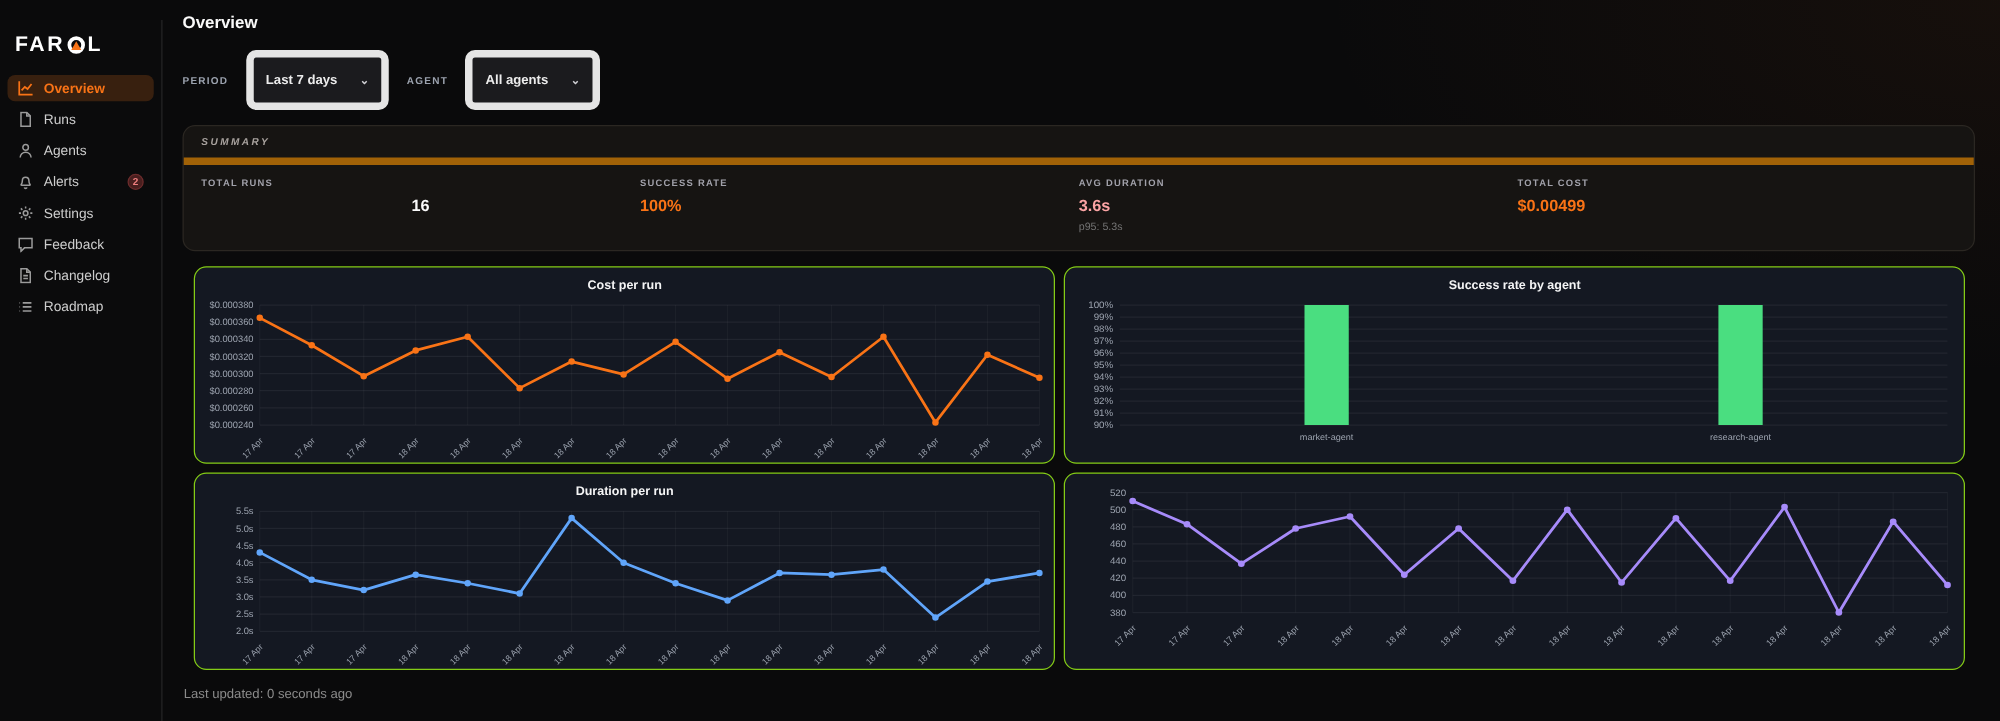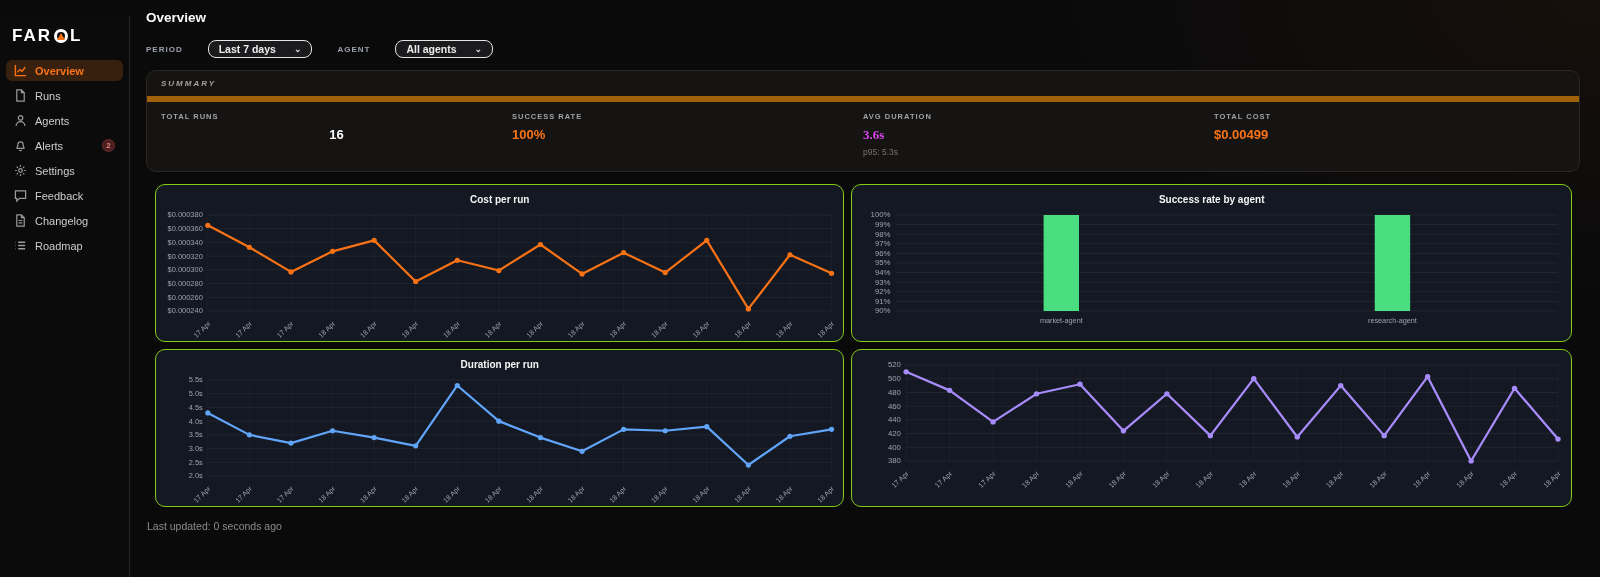--- a/index.html
+++ b/index.html
@@ -25,25 +25,25 @@
   .nav-item .nicon { width:13px; height:13px; flex:0 0 13px; color:#9b9b9b; display:flex; }
   .nav-item .nicon svg { width:13px; height:13px; }
   .nav-item.active { background:#38200f; color:#f97316; font-weight:bold; }
   .nav-item.active .nicon { color:#f97316; }
   .nav-badge { margin-left:auto; min-width:13px; height:13px; border-radius:50%;
     background:#491f1f; border:1px solid #6d2c2c; color:#f08080; font-size:8px;
     display:flex; align-items:center; justify-content:center; font-weight:bold; }
   
   .main { margin-left:130px; padding:10px 20px 0 16px; }
   .page-title { font-size:13.5px; font-weight:bold; color:#fafafa; }
-  .filters { display:flex; align-items:center; gap:25px; margin-top:15px; }
+  .filters { display:flex; align-items:center; gap:14px; margin-top:15px; }
   .filter-label { font-size:8px; letter-spacing:1px; color:#9ca3af; font-weight:bold; }
   .select { position:relative; display:flex; align-items:center; gap:18px;
-    background:#1b1b1e; border:1px solid #e5e5e5; border-radius:8px;
-    padding:2px 10px; font-size:10.5px; font-weight:bold; color:#ececec; cursor:pointer; min-width:88px; }
+    background:#1b1b1e; border:6px solid #e5e5e5; border-radius:8px;
+    padding:12px 10px; font-size:10.5px; font-weight:bold; color:#ececec; cursor:pointer; min-width:88px; }
   .select .chev { margin-left:auto; font-size:9px; color:#d4d4d8; line-height:1; }
   
   .summary { margin-top:12px; background:#161412; border:1px solid #2b2722; border-radius:10px; }
   .summary-header { padding:8px 14px; border-bottom:6px solid #a16207;
     font-size:8px; letter-spacing:2px; color:#a8a29e; font-weight:bold;font-style:italic; }
   .summary-body { display:grid; grid-template-columns:1fr 1fr 1fr 1fr; padding:10px 14px 14px 14px; }
   .stat-label { font-size:7.5px; letter-spacing:1px; color:#a1a1aa; font-weight:bold; }
   .stat-value { font-size:13px; font-weight:bold; margin-top:6px; }
   .stat-sub { font-size:8.5px; color:#737373; margin-top:4px; }
   
@@ -163,21 +163,21 @@
         <div>
           <div class="stat-label">TOTAL RUNS</div>
           <div class="stat-value" style="color: rgb(250, 250, 250); text-align: center;">16</div>
         </div>
         <div>
           <div class="stat-label">SUCCESS RATE</div>
           <div class="stat-value" style="color: rgb(249, 115, 22);">100%</div>
         </div>
         <div>
           <div class="stat-label">AVG DURATION</div>
-          <div class="stat-value" style="color: #d946ef; font-family: Liberation Serif, serif;">3.6s</div>
+          <div class="stat-value" style="color: #fca5a5;">3.6s</div>
           <div class="stat-sub">p95: 5.3s</div>
         </div>
         <div>
           <div class="stat-label">TOTAL COST</div>
           <div class="stat-value" style="color: rgb(249, 115, 22);">$0.00499</div>
         </div>
       </div>
   </div>
 
   <div class="charts" id="charts">

